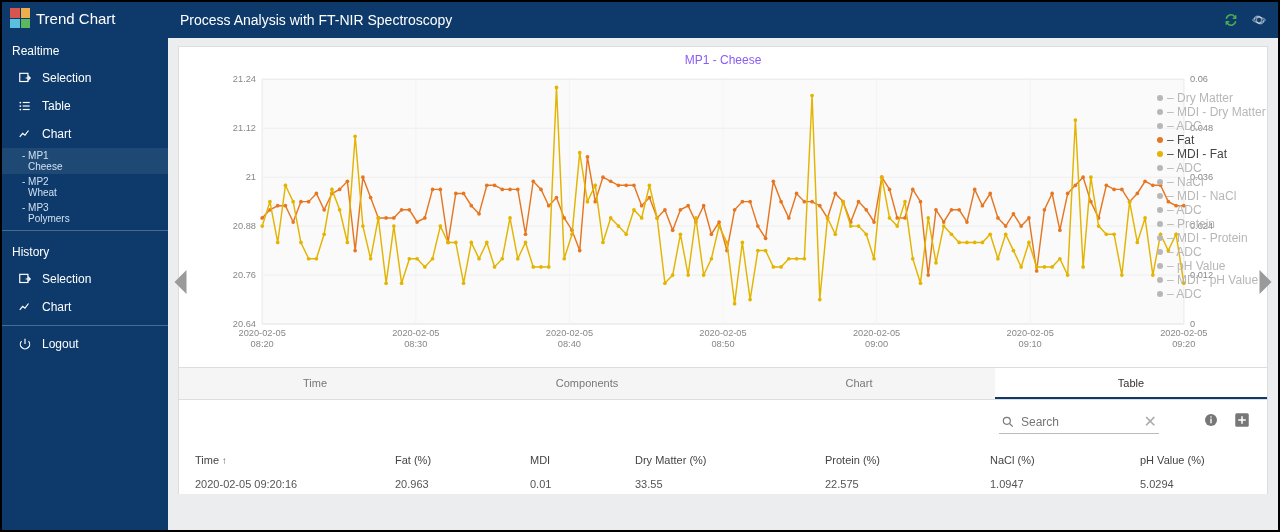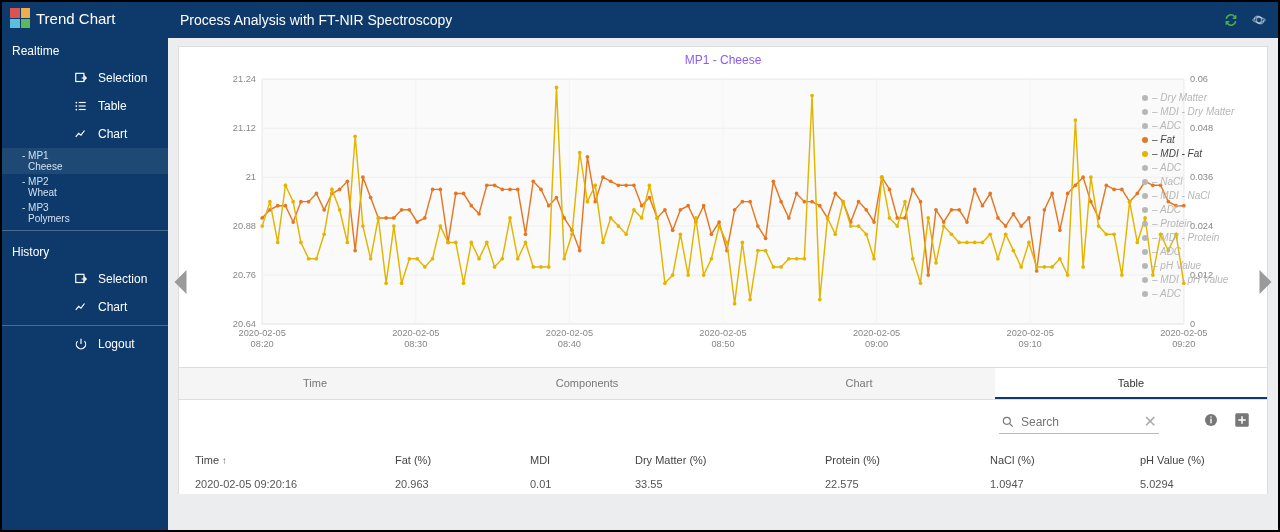--- a/index.html
+++ b/index.html
@@ -6,37 +6,37 @@
   html, body { width: 1280px; height: 532px; font-family: Arial, Helvetica, sans-serif; background: #fff; overflow: hidden; }
   .app { display: flex; width: 100%; height: 100%; border: 2px solid #000; }
   
   .sidebar { width: 166px; background: #0d3a6a; color: #fff; display: flex; flex-direction: column; font-size: 12px; }
   .sidebar .brand { display: flex; align-items: center; gap: 6px; padding: 6px 8px; }
   .brand-logo { width: 20px; height: 20px; display: grid; grid-template-columns: 1fr 1fr; grid-template-rows: 1fr 1fr; gap: 1px; }
   .brand-logo span:nth-child(1){background:#d9534f;} .brand-logo span:nth-child(2){background:#f0ad4e;}
   .brand-logo span:nth-child(3){background:#5bc0de;} .brand-logo span:nth-child(4){background:#5cb85c;}
   .brand-title { font-size: 15px; font-weight: 400; }
   .sidebar .section-label { padding: 10px 10px 6px 10px; font-size: 12px; }
-  .sidebar .nav-item { display: flex; align-items: center; gap: 10px; padding: 7px 30px; cursor: pointer; margin-left: 42px; }
+  .sidebar .nav-item { display: flex; align-items: center; gap: 10px; padding: 7px 16px; cursor: pointer; }
   .sidebar .sub { padding: 2px 14px 2px 20px; font-size: 10px; color: #cfe0f2; }
   .sidebar .sub.selected { background: rgba(255,255,255,0.08); }
   .sidebar .sub .child { padding-left: 6px; display: block; }
   .sidebar hr { border: none; border-top: 1px solid rgba(255,255,255,0.25); margin: 4px 0; }
   .icon { width: 14px; height: 14px; display: inline-flex; align-items: center; justify-content: center; }
   
   .main { flex: 1; display: flex; flex-direction: column; min-width: 0; }
   .topbar { height: 36px; background: #0d3a6a; color: #fff; display: flex; align-items: center; justify-content: space-between; padding: 0 12px; }
   .topbar .title { font-size: 14px; }
   .topbar .actions { display: flex; align-items: center; gap: 14px; }
   .content { flex: 1; background: #ecedee; padding: 8px 10px 0 10px; overflow: hidden; position: relative; }
   .chart-card { background: #fff; border: 1px solid #ddd; }
   .chart-title { text-align: center; font-size: 12px; color: #8b5cf6; padding: 6px 0 4px 0; }
   .chart-body { position: relative; height: 296px; padding: 0 8px 8px 8px; }
   .chart-svg { width: 100%; height: 100%; }
-  .legend { position: absolute; right: 15px; top: 20px; width: 110px; font-size: 10px; color: #b7b7b7; line-height: 14px; font-style: italic; }
+  .legend { position: absolute; right: 0; top: 20px; width: 110px; font-size: 12px; color: #b7b7b7; line-height: 14px; }
   .legend .item { display: flex; align-items: center; gap: 4px; white-space: nowrap; overflow: hidden; }
   .legend .dot { width: 6px; height: 6px; border-radius: 50%; background: #b7b7b7; flex: 0 0 auto; }
   .legend .item.active { color: #444; }
   
   .tabs-card { background: #f5f5f5; border: 1px solid #ddd; border-top: none; display: flex; height: 32px; }
   .tabs-card .tab { flex: 1; text-align: center; font-size: 11px; color: #777; line-height: 30px; cursor: pointer; }
   .tabs-card .tab.active { background: #fff; color: #333; border-bottom: 2px solid #0d3a6a; }
   
   .table-toolbar { display: flex; align-items: center; justify-content: flex-end; gap: 14px; padding: 10px 16px 2px 16px; background: #fff; border-left:1px solid #ddd; border-right:1px solid #ddd; }
   .search { display: flex; align-items: center; gap: 6px; border-bottom: 1px solid #bbb; padding: 2px 2px; width: 160px; }

